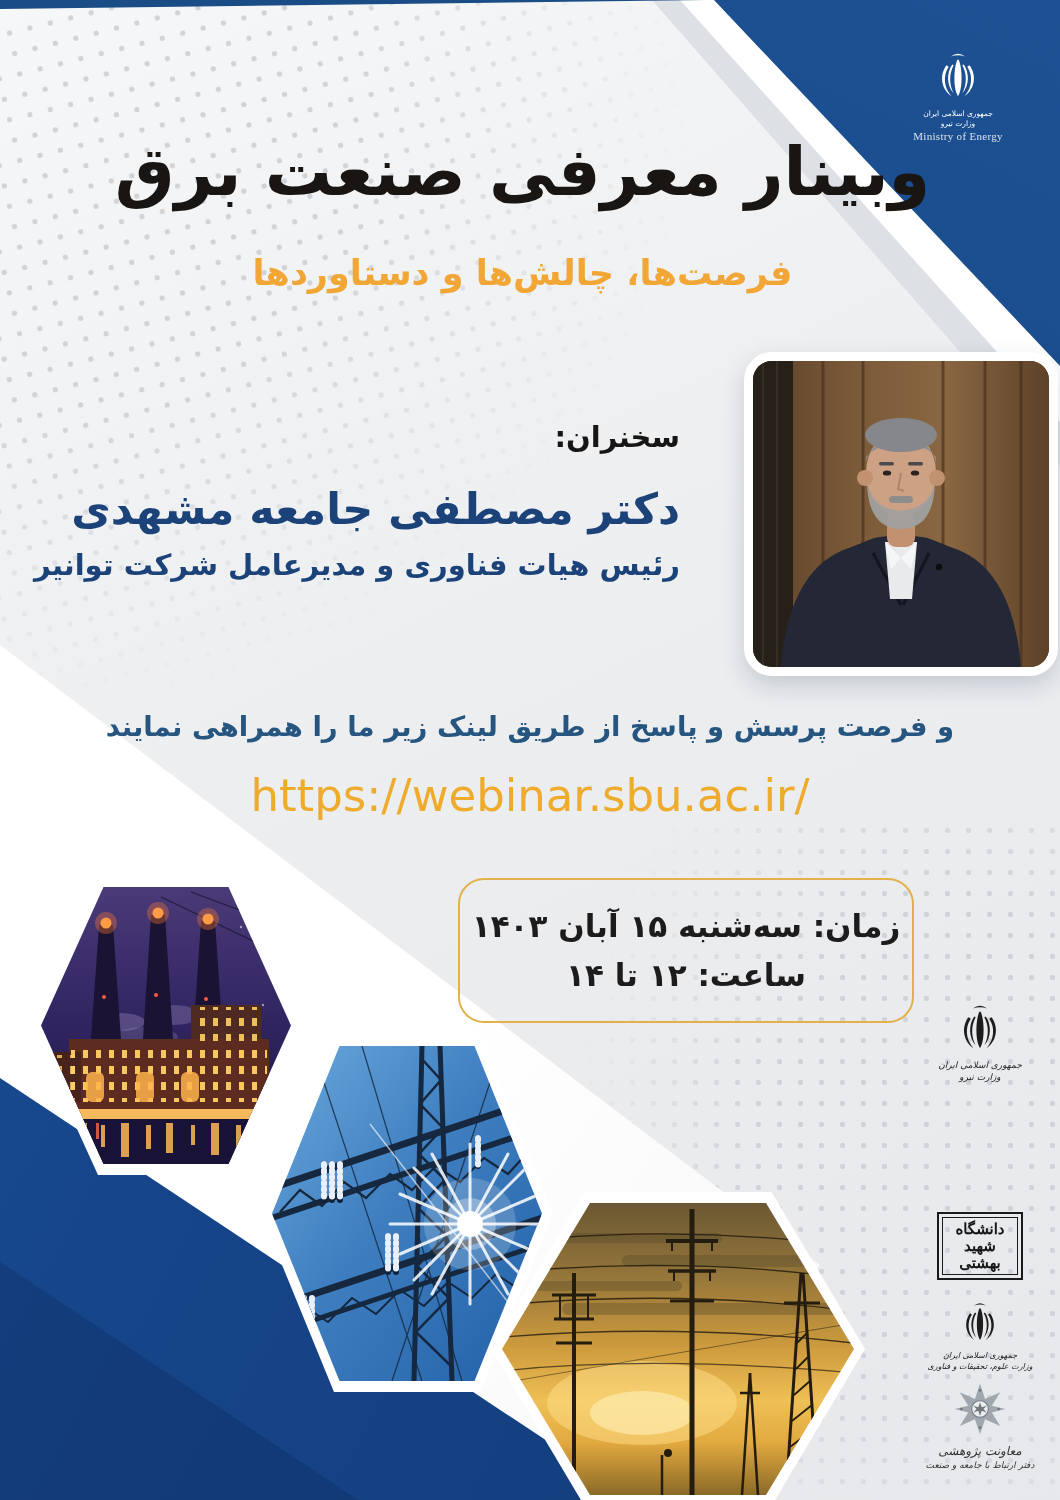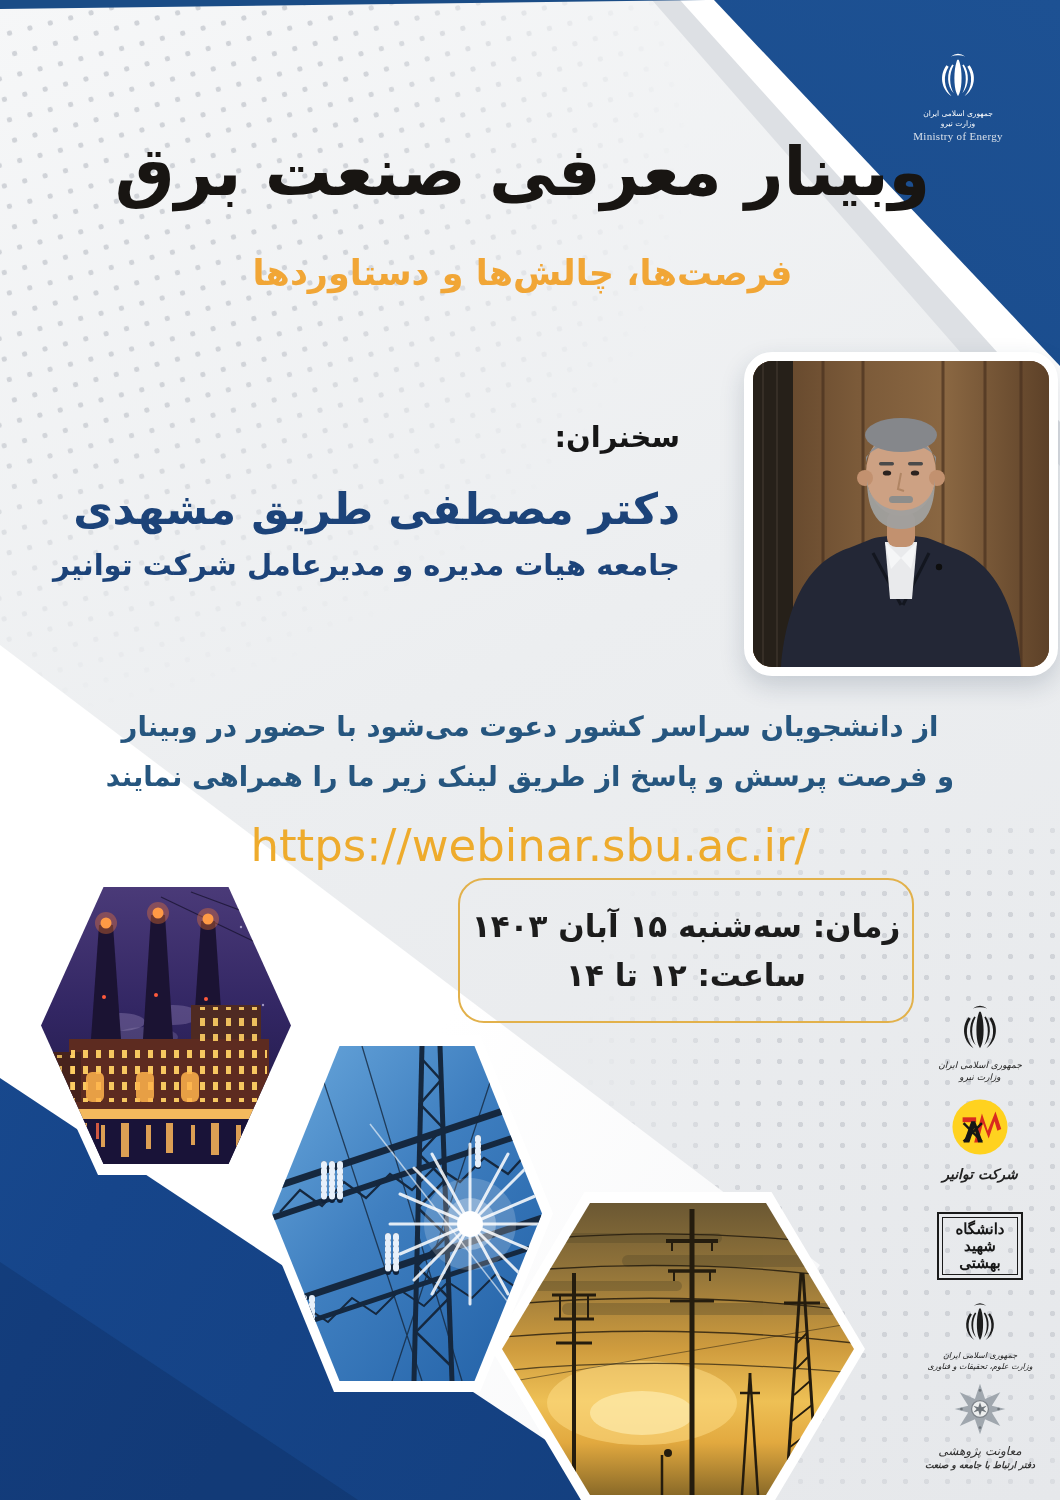--- a/index.html
+++ b/index.html
@@ -64,21 +64,21 @@
   .logo-item{left:905px;width:150px;text-align:center;color:#222;}
   .cal{font-style:italic;font-family:"DejaVu Serif",serif;}
   .li-energy{top:1002px;} .li-energy .t{font-size:9px;margin-top:2px;}
   .li-tavanir{top:1098px;} .li-tavanir .t{font-size:14px;font-weight:700;margin-top:6px;}
   .li-sbu{top:1212px;}
   .sbu-box{display:inline-block;border:2.5px solid #1a1a1a;padding:3px;}
   .sbu-in{border:1px solid #1a1a1a;padding:3px 12px;font-family:"DejaVu Serif",serif;
     font-weight:700;font-size:15px;line-height:1.12;color:#161616;}
   .li-msrt{top:1300px;} .li-msrt .t{font-size:8px;margin-top:2px;}
   .li-res{top:1382px;} .li-res .t1{font-size:12px;margin-top:4px;color:#333;}
-  .li-res .t2{font-size:9px;margin-top:2px;color:#333;font-weight:bold;}
+  .li-res .t2{font-size:9px;margin-top:2px;color:#333;}
 </style>
 </head>
 <body>
 
 <svg width="0" height="0" style="position:absolute" aria-hidden="true">
   <defs>
     <symbol id="iran-emblem" viewBox="0 0 64 72">
       <path d="M30,16 C26,28 26,50 30,60 L32,64 L34,60 C38,50 38,28 34,16 C33,12 31,12 30,16 Z"></path>
       <path d="M24,20 C16,31 16,50 26,60 C20,50 19,33 26,21 Z"></path>
       <path d="M40,20 C48,31 48,50 38,60 C44,50 45,33 38,21 Z"></path>
@@ -108,22 +108,22 @@
     <div class="t1">جمهوری اسلامی ایران</div>
     <div class="t2">وزارت نیرو</div>
     <div class="t3">Ministry of Energy</div>
   </div>
 
   <div class="abs title">وبینار معرفی صنعت برق</div>
   <div class="abs subtitle">فرصت‌ها، چالش‌ها و دستاوردها</div>
 
   <div class="abs speaker">
     <div class="lbl">سخنران:</div>
-    <div class="nm">دکتر مصطفی طریق مشهدی</div>
-    <div class="rl">جامعه هیات مدیره و مدیرعامل شرکت توانیر</div>
+    <div class="nm">دکتر مصطفی جامعه مشهدی</div>
+    <div class="rl">رئیس هیات فناوری و مدیرعامل شرکت توانیر</div>
   </div>
 
   <div class="abs photo">
     <svg viewBox="0 0 296 306" preserveAspectRatio="xMidYMid slice">
       <defs>
         <linearGradient id="wood" x1="0" y1="0" x2="1" y2="0">
           <stop offset="0" stop-color="#5d4128"></stop>
             <stop offset=".35" stop-color="#7b5a39"></stop>
           <stop offset=".65" stop-color="#8a6742"></stop>
             <stop offset="1" stop-color="#5d4128"></stop>
@@ -159,21 +159,20 @@
       <rect x="126" y="101" width="15" height="3.5" rx="1.7" fill="#4a4a4a"></rect>
       <rect x="155" y="101" width="15" height="3.5" rx="1.7" fill="#4a4a4a"></rect>
       <ellipse cx="134" cy="112" rx="4.2" ry="2.6" fill="#2b2320"></ellipse>
       <ellipse cx="162" cy="112" rx="4.2" ry="2.6" fill="#2b2320"></ellipse>
       <path d="M148,112 L145,128 L151,130" stroke="#b08564" stroke-width="2" fill="none"></path>
       <circle cx="186" cy="206" r="3.2" fill="#0e0e0e"></circle>
     </svg>
   </div>
 
   <div class="abs invite">
-    <div>از دانشجویان سراسر کشور دعوت می‌شود با حضور در وبینار</div>
     <div>و فرصت پرسش و پاسخ از طریق لینک زیر ما را همراهی نمایند</div>
     <div class="url">https://webinar.sbu.ac.ir/</div>
   </div>
 
   <div class="abs datebox">
     <div>زمان: سه‌شنبه ۱۵ آبان ۱۴۰۳</div>
     <div>ساعت: ۱۲ تا ۱۴</div>
   </div>
 
   <div class="abs hex halo" style="left:30px;top:876px;width:272px;height:299px;"></div>
@@ -369,31 +368,20 @@
   </div>
 
   <div class="abs logo-item li-energy">
     <svg width="46" height="52" viewBox="0 0 64 72" fill="#1c1c1c">
         <use href="#iran-emblem"></use>
       </svg>
     <div class="t cal">جمهوری اسلامی ایران</div>
     <div class="t cal">وزارت نیرو</div>
   </div>
 
-  <div class="abs logo-item li-tavanir">
-    <svg width="58" height="58" viewBox="0 0 60 60">
-      <circle cx="30" cy="30" r="28.5" fill="#ffd21f"></circle>
-      <rect x="12" y="20" width="14" height="5" fill="#d92b1f"></rect>
-      <path d="M24,46 L32,16 L38,34 L46,14 L52,32 L48,34 L45,24 L39,42 L33,26 L28,46 Z" fill="#d92b1f"></path>
-      <path d="M13,46 L21,24 h4 L33,46 h-5 L24,31 L19,46 Z" fill="#161616"></path>
-      <line x1="13" y1="45" x2="32" y2="26" stroke="#161616" stroke-width="2.5"></line>
-      <line x1="32" y1="45" x2="13" y2="26" stroke="#161616" stroke-width="2.5"></line>
-    </svg>
-    <div class="t cal">شرکت توانیر</div>
-  </div>
 
   <div class="abs logo-item li-sbu">
     <div class="sbu-box">
       <div class="sbu-in">
         <div>دانشگاه</div>
         <div>شهید</div>
         <div>بهشتی</div>
       </div>
     </div>
   </div>

